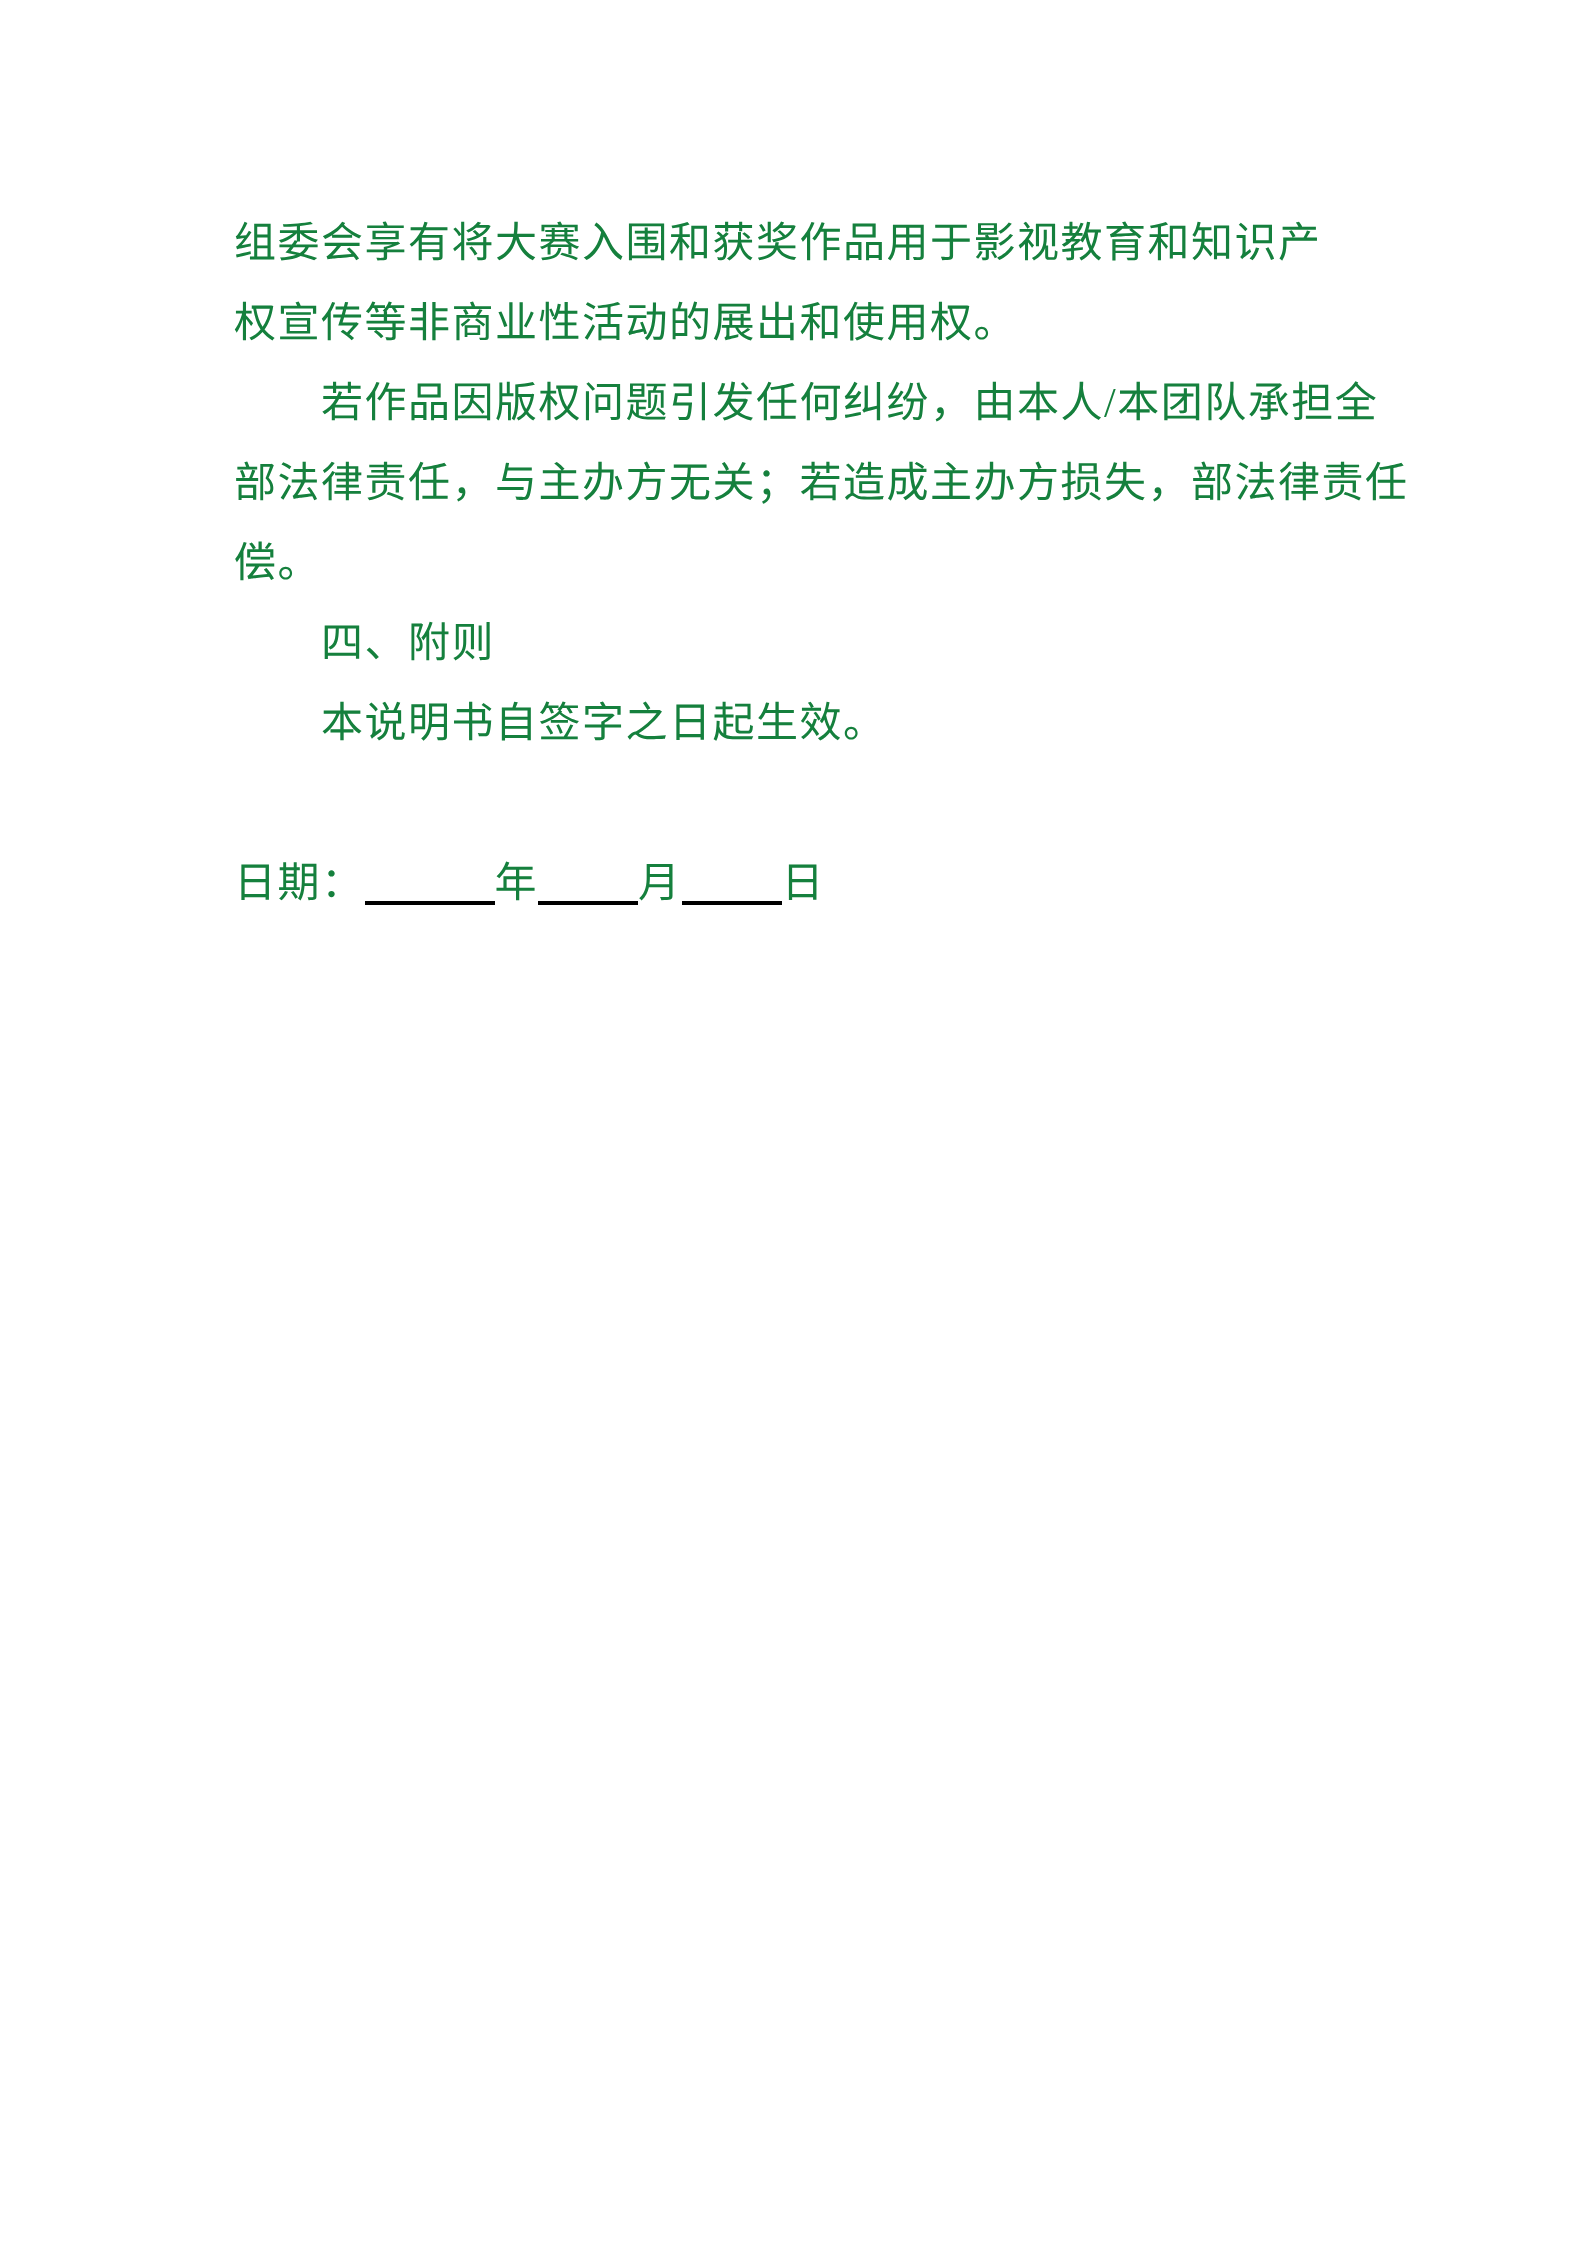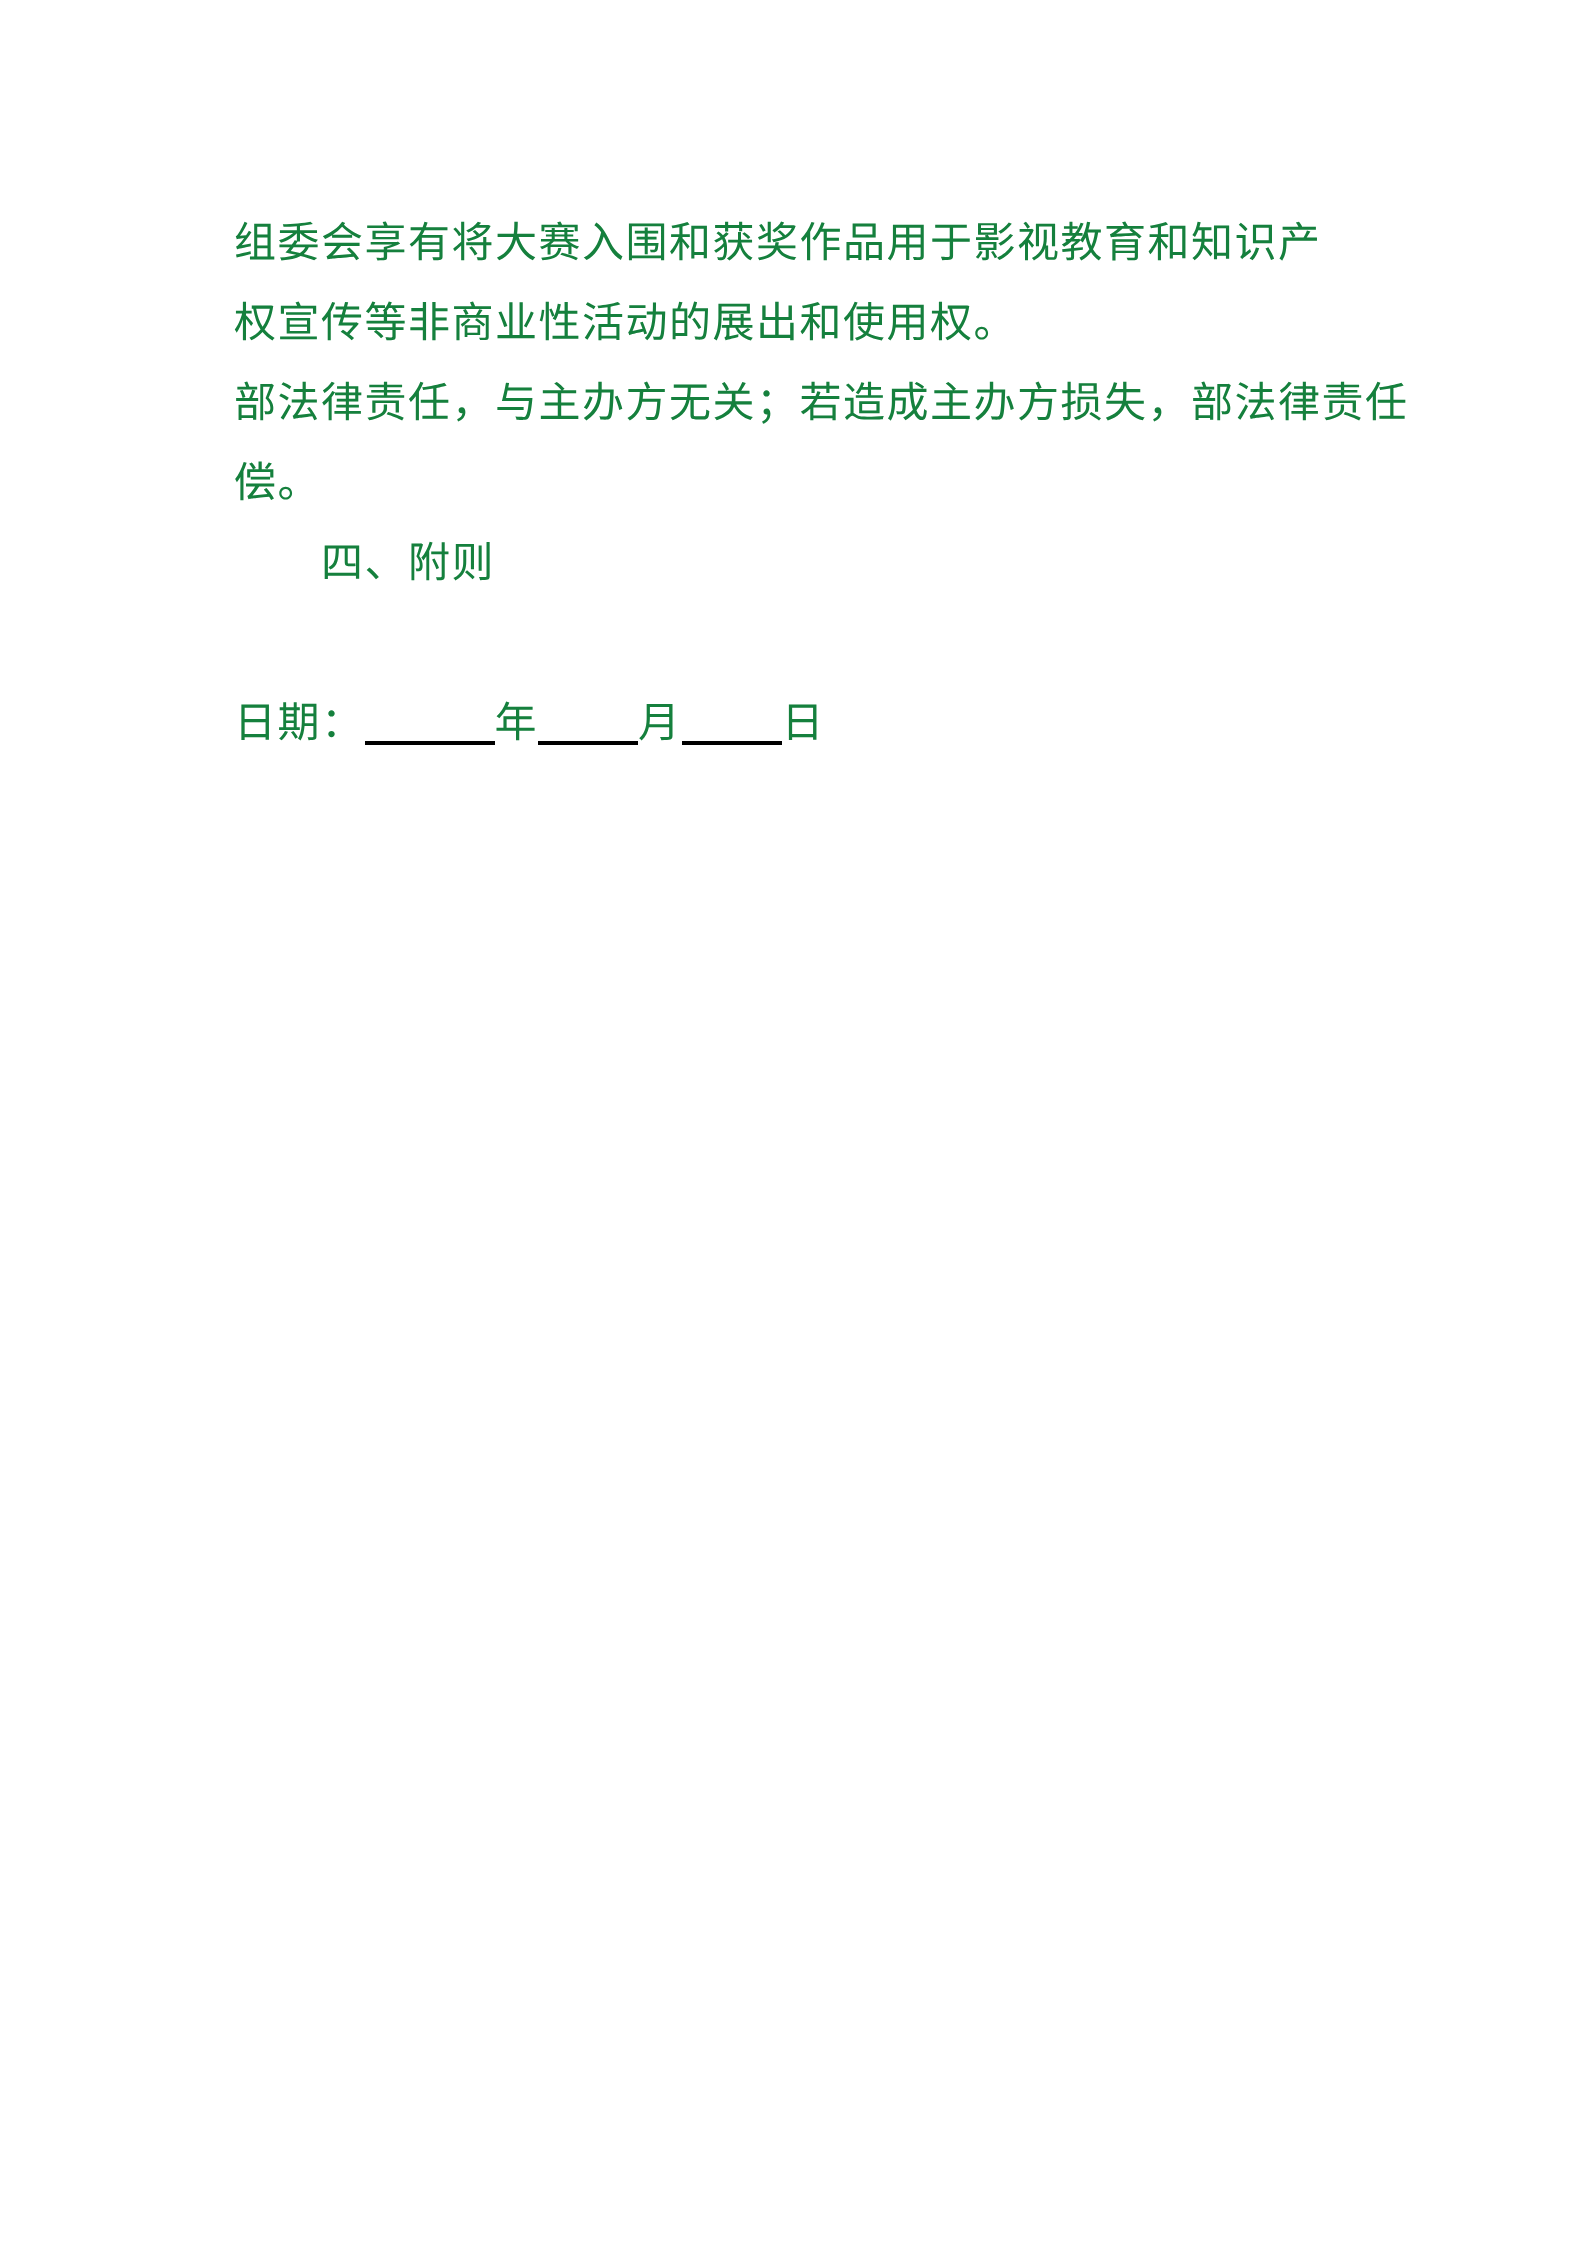--- a/index.html
+++ b/index.html
@@ -50,23 +50,25 @@
   }
 </style>
 </head>
 <body>
 
 <div class="page">
   <div class="content">
 
     <div class="line">组委会享有将大赛入围和获奖作品用于影视教育和知识产</div>
     <div class="line">权宣传等非商业性活动的展出和使用权。</div>
+    <div class="line indent">若作品因版权问题引发任何纠纷，由本人/本团队承担全</div>
     <div class="line">部法律责任，与主办方无关；若造成主办方损失，部法律责任</div>
     <div class="line">偿。</div>
     <div class="line indent">四、附则</div>
+    <div class="line indent">本说明书自签字之日起生效。</div>
 
     <div class="spacer-line"></div>
 
 
     <div class="date-row">
       <span>日期：</span><span class="blank blank-year"></span><span>年</span><span class="blank blank-month"></span><span>月</span><span class="blank blank-day"></span><span>日</span>
     </div>
 
   </div>
 </div>

